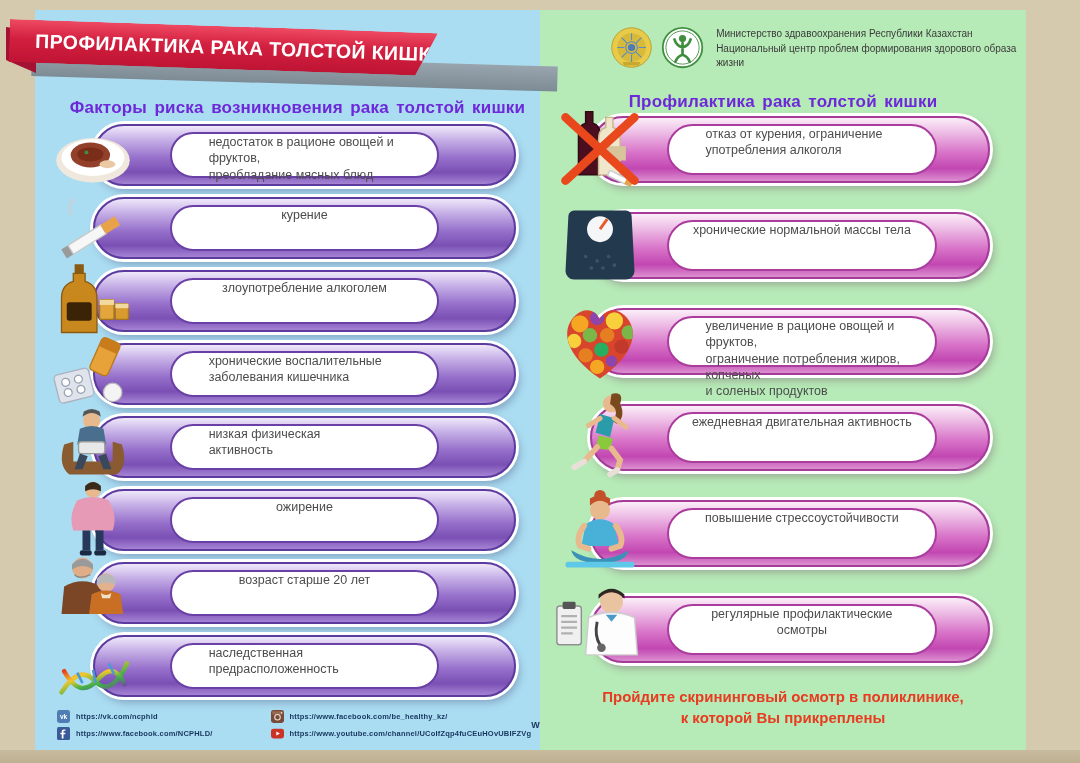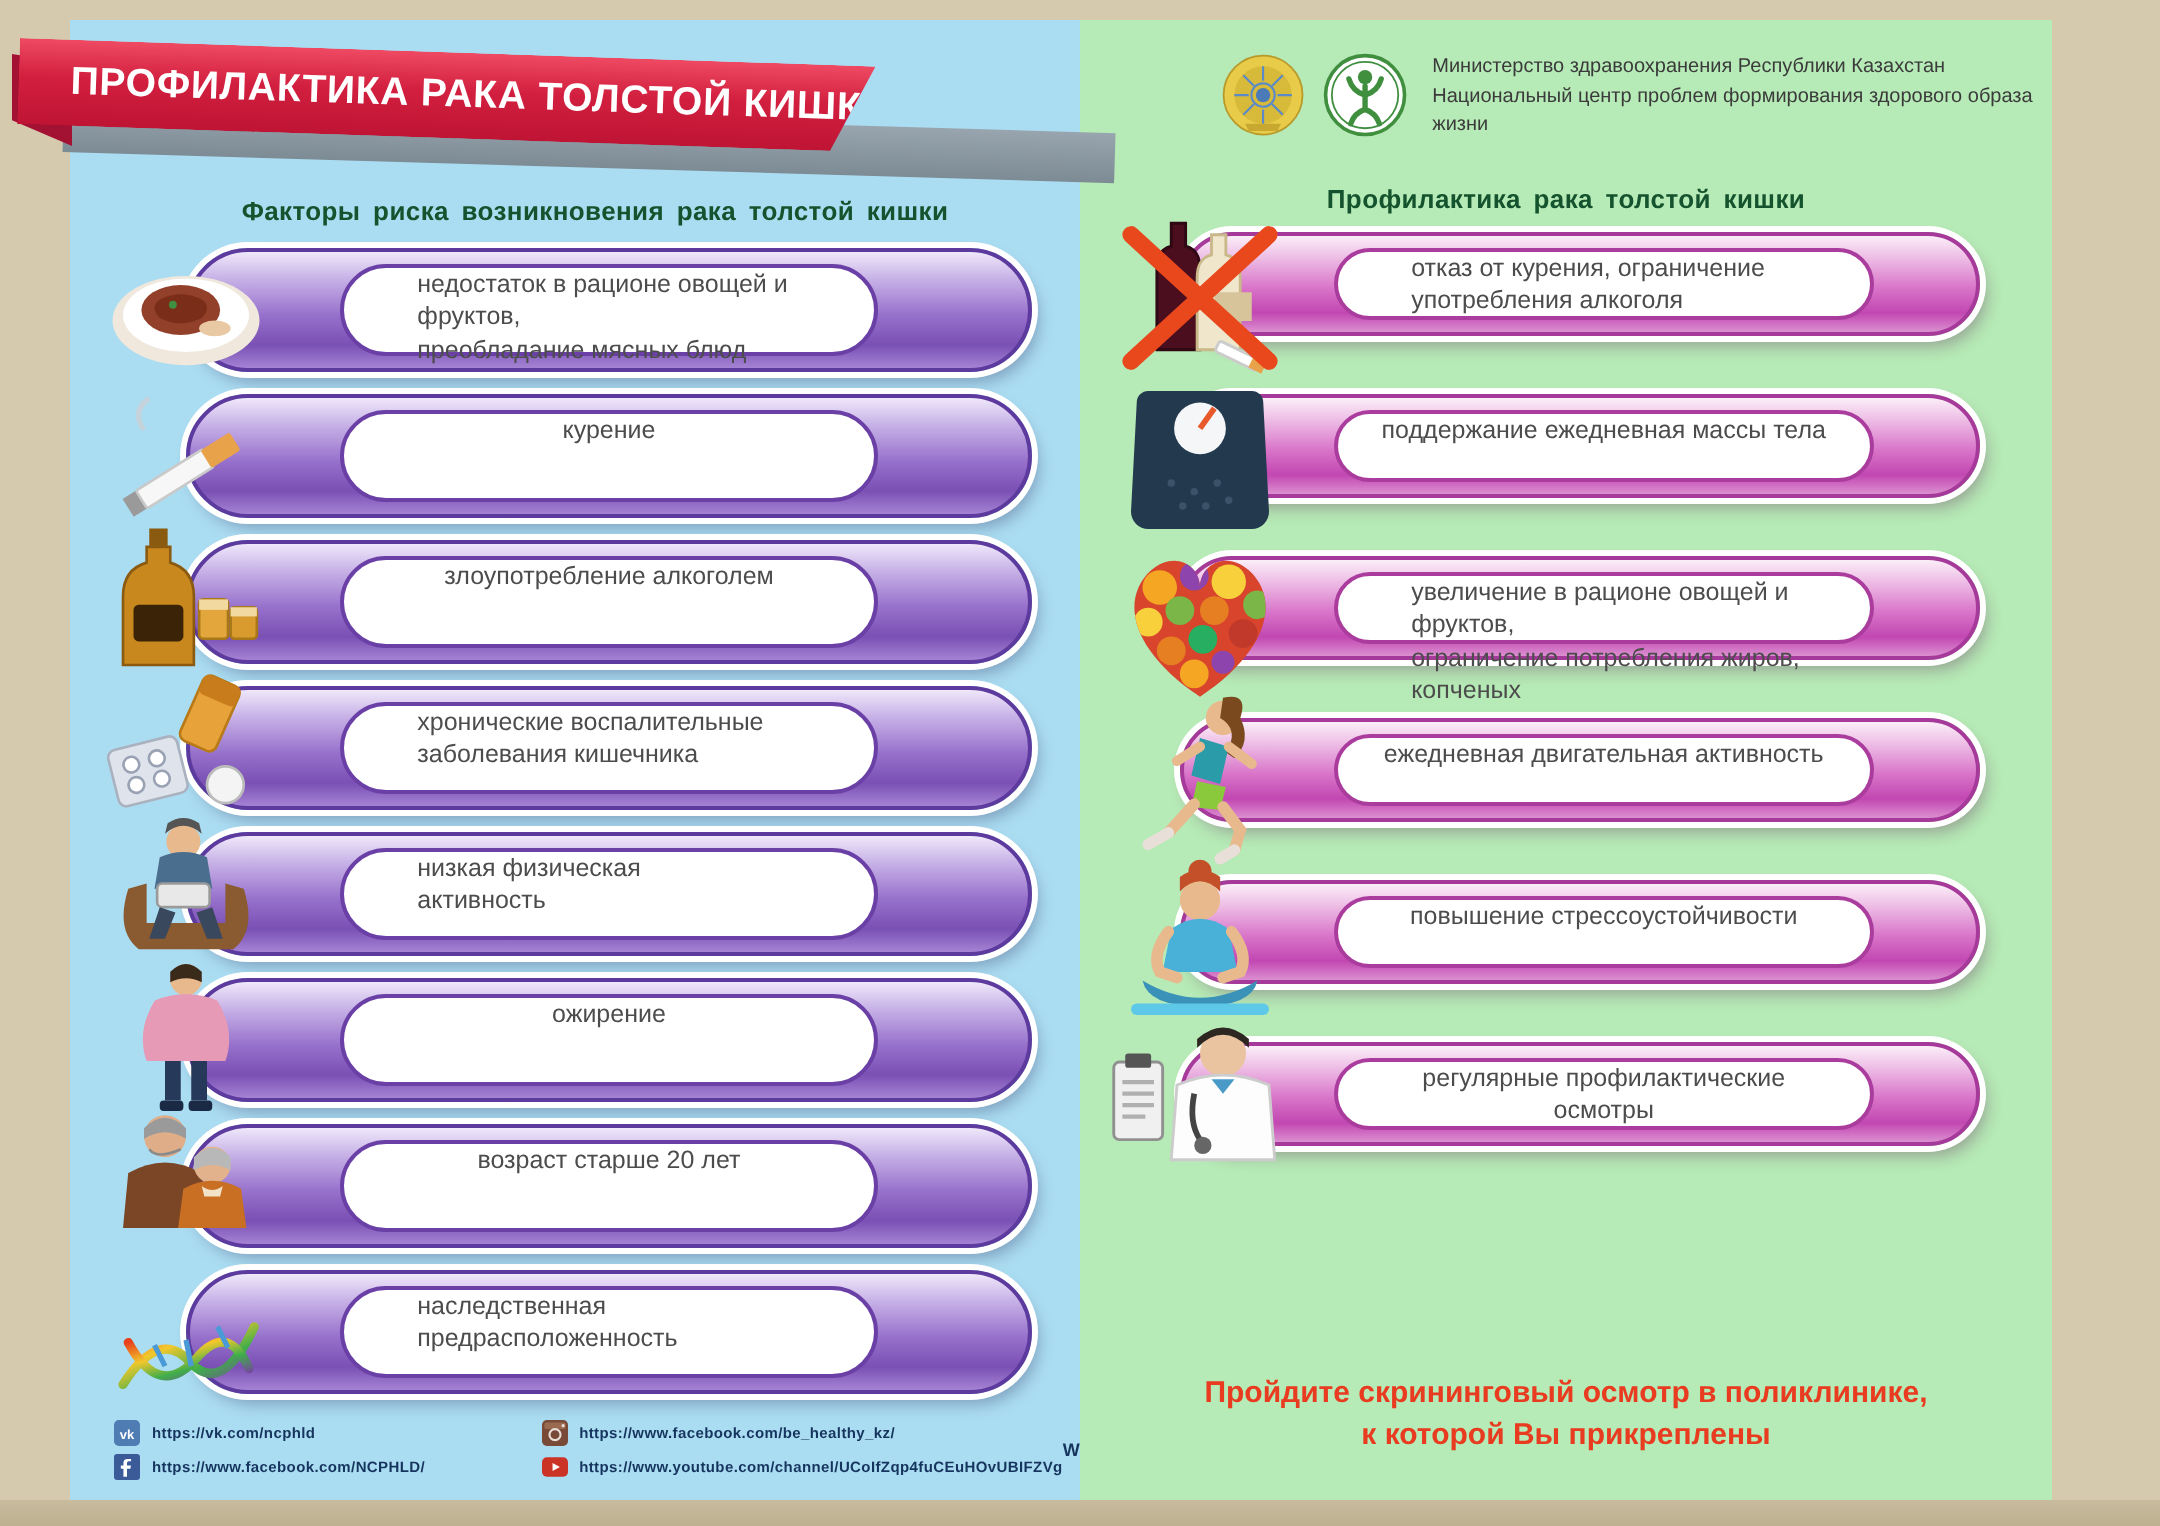--- a/index.html
+++ b/index.html
@@ -17,37 +17,37 @@
   .ribbon-tail { position:absolute; left:6px; top:27px; width:30px; height:46px; background:#a31233;
     clip-path:polygon(0 0,100% 10%,100% 100%,0 72%); }
   .ribbon { position:absolute; left:10px; top:19px; width:428px; height:43px;
     background:linear-gradient(180deg,#ef4a63,#d21f3f 45%,#bf1434);
     transform:rotate(1.9deg); transform-origin:left top;
     clip-path:polygon(0 0,100% 0,95% 100%,0 100%);
     display:flex; align-items:center; padding:0 30px 0 26px;
     box-shadow:0 2px 5px rgba(60,20,30,.35); }
   .ribbon span { color:#fff; font-weight:bold; font-size:19.5px; letter-spacing:.4px; white-space:nowrap; }
 
-  .section-title { position:absolute; width:100%; text-align:center; color:#14532d; font-weight:bold;
-    font-size:13px; letter-spacing:.2px; word-spacing:2.5px; }
+  .section-title { position:absolute; width:100%; text-align:center; color:#6d28d9; font-weight:bold;
+    font-size:17px; letter-spacing:.2px; word-spacing:2.5px; }
   .panel-left .section-title { top:88px; }
   .panel-right .section-title { top:82px; }
 
   
   .gov { position:absolute; top:16px; left:70px; display:flex; align-items:center; gap:8px; }
   .gov .logo { width:46px; height:46px; display:block; }
   .gov-text { font-size:10px; color:#3b3b3b; line-height:1.45; padding-left:4px; }
 
   
   .rows { position:absolute; left:0; right:0; }
   .panel-left .rows { top:114px; }
   .panel-right .rows { top:106px; }
   .row { position:relative; }
   .panel-left .row { height:62px; margin:0 44px 11px 58px; }
-  .panel-right .row { height:52px; margin:0 36px 29px 50px; }
+  .panel-right .row { height:67px; margin:0 36px 29px 50px; }
   .row-icon { position:absolute; z-index:3; }
   .panel-left .row-icon { left:-42px; top:-11px; width:84px; height:84px; }
   .panel-right .row-icon { left:-36px; top:-13px; width:92px; height:92px; }
   .row-icon svg { width:100%; height:100%; }
 
   .pill { position:relative; width:100%; height:100%; border-radius:34px; }
   .pill.purple { border:2px solid #5c3a9e;
     background:linear-gradient(180deg,#efe8fa 0%,#c9b4e8 22%,#9670cb 55%,#7a50b4 80%,#a583d4 100%);
     box-shadow:0 0 0 3px #ffffff, 3px 5px 8px rgba(40,40,90,.35); }
   .pill.pink { border:2px solid #a63a9a;
@@ -335,21 +335,21 @@
                 <circle cx="22" cy="40" r="1.3"></circle>
                 <circle cx="30" cy="43" r="1.3"></circle>
                 <circle cx="38" cy="40" r="1.3"></circle>
                 <circle cx="26" cy="48" r="1.3"></circle>
                 <circle cx="34" cy="48" r="1.3"></circle>
                 <circle cx="42" cy="46" r="1.3"></circle>
               </g>
             </svg></span>
           <div class="pill pink">
             <div class="pill-inner">
-              <span class="pill-text">поддержание ежедневная массы тела</span>
+              <span class="pill-text">хронические нормальной массы тела</span>
             </div>
           </div>
         </div>
         <div class="row">
           <span class="row-icon"><svg viewBox="0 0 64 64">
               <defs>
                 <clipPath id="hclip">
                   <path d="M32,58 C8,42 4,24 15,14 C23,7 32,12 32,20 C32,12 41,7 49,14 C60,24 56,42 32,58 Z"></path>
                 </clipPath>
               </defs>

